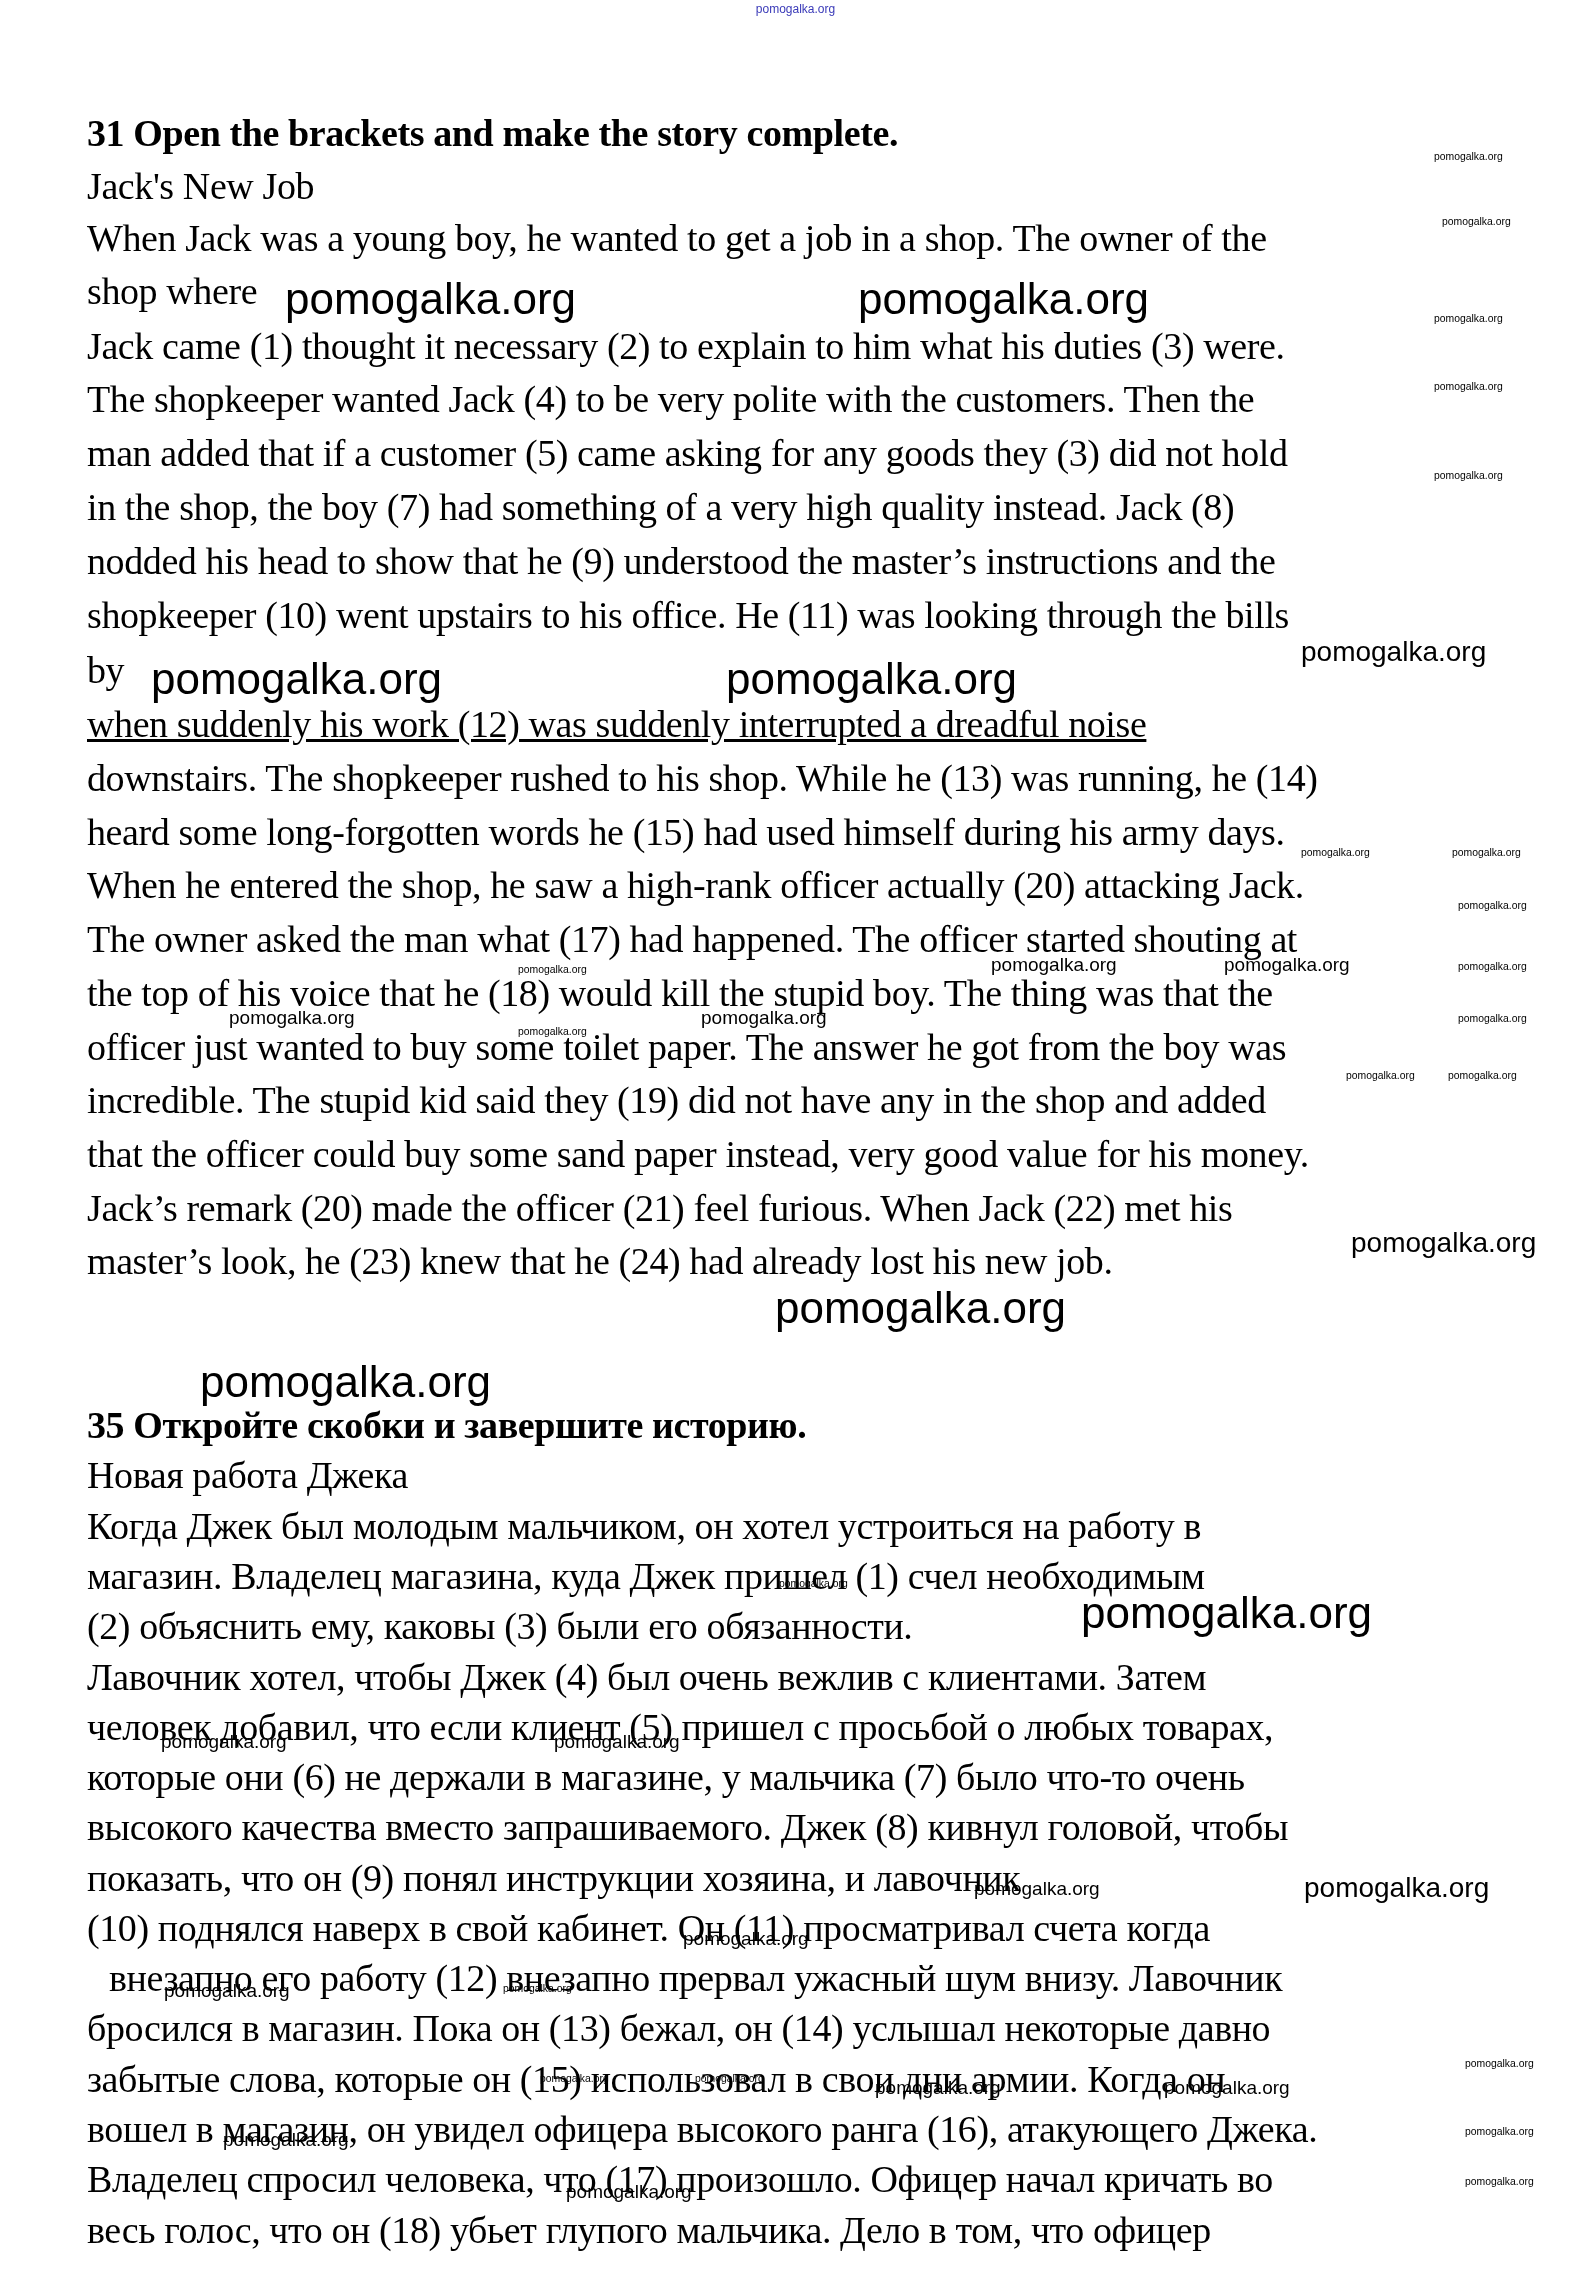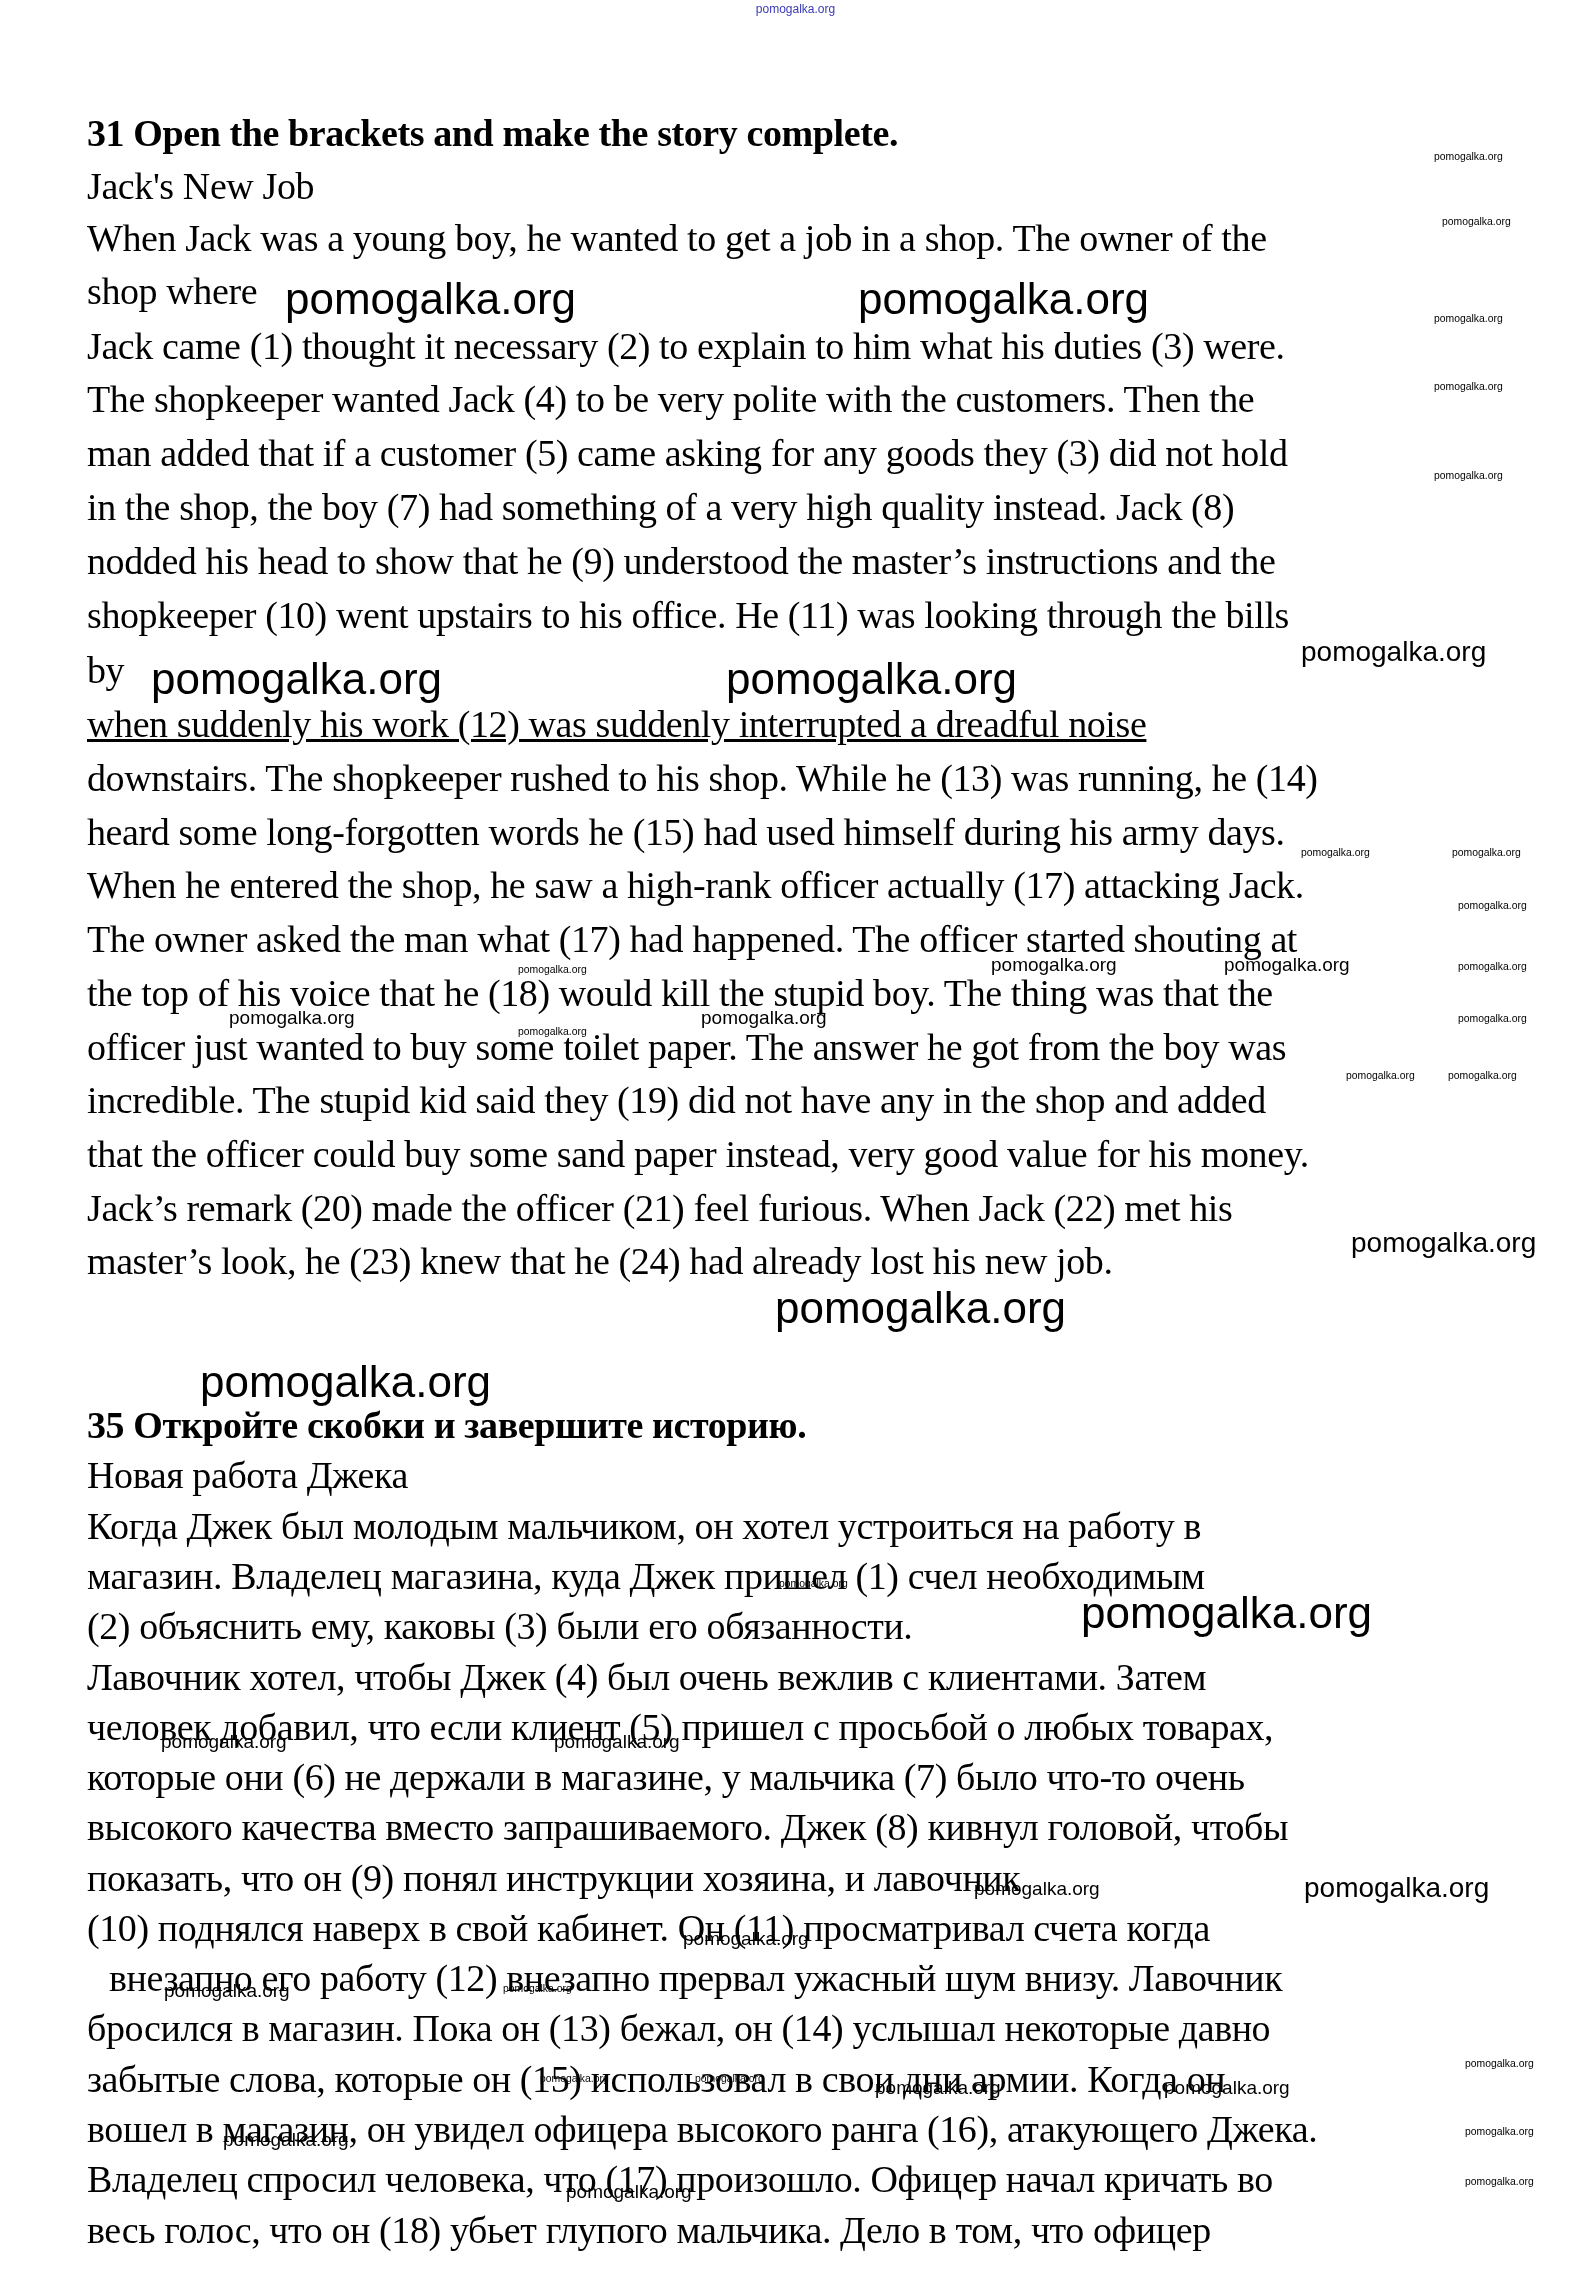--- a/index.html
+++ b/index.html
@@ -28,21 +28,21 @@
   <div class="line" style="top:324px;">Jack came (1) thought it necessary (2) to explain to him what his duties (3) were.</div>
   <div class="line" style="top:377px;">The shopkeeper wanted Jack (4) to be very polite with the customers. Then the</div>
   <div class="line" style="top:431px;">man added that if a customer (5) came asking for any goods they (3) did not hold</div>
   <div class="line" style="top:485px;">in the shop, the boy (7) had something of a very high quality instead. Jack (8)</div>
   <div class="line" style="top:539px;">nodded his head to show that he (9) understood the master’s instructions and the</div>
   <div class="line" style="top:593px;">shopkeeper (10) went upstairs to his office. He (11) was looking through the bills</div>
   <div class="line" style="top:648px;">by</div>
   <div class="line" style="top:702px;text-decoration:underline;">when suddenly his work (12) was suddenly interrupted a dreadful noise</div>
   <div class="line" style="top:756px;">downstairs. The shopkeeper rushed to his shop. While he (13) was running, he (14)</div>
   <div class="line" style="top:810px;">heard some long-forgotten words he (15) had used himself during his army days.</div>
-  <div class="line" style="top:863px;">When he entered the shop, he saw a high-rank officer actually (17) attacking Jack.</div>
+  <div class="line" style="top:863px;">When he entered the shop, he saw a high-rank officer actually (20) attacking Jack.</div>
   <div class="line" style="top:917px;">The owner asked the man what (17) had happened. The officer started shouting at</div>
   <div class="line" style="top:971px;">the top of his voice that he (18) would kill the stupid boy. The thing was that the</div>
   <div class="line" style="top:1025px;">officer just wanted to buy some toilet paper. The answer he got from the boy was</div>
   <div class="line" style="top:1078px;">incredible. The stupid kid said they (19) did not have any in the shop and added</div>
   <div class="line" style="top:1132px;">that the officer could buy some sand paper instead, very good value for his money.</div>
   <div class="line" style="top:1186px;">Jack’s remark (20) made the officer (21) feel furious. When Jack (22) met his</div>
   <div class="line" style="top:1239px;">master’s look, he (23) knew that he (24) had already lost his new job.</div>
 </div>
 
 <div>

